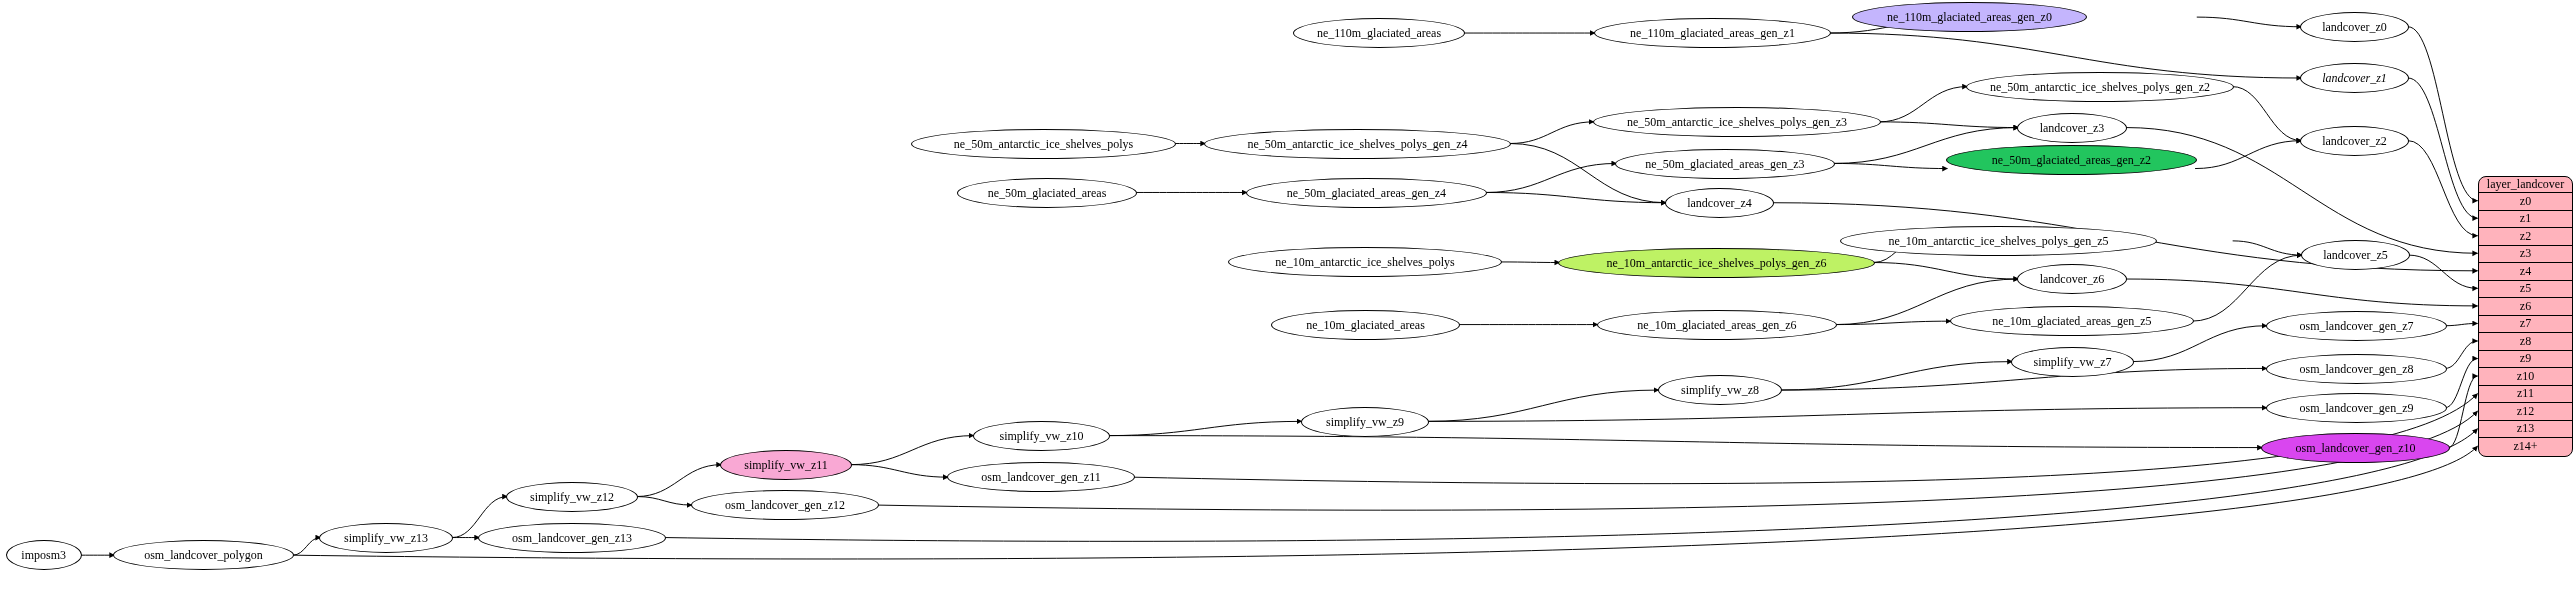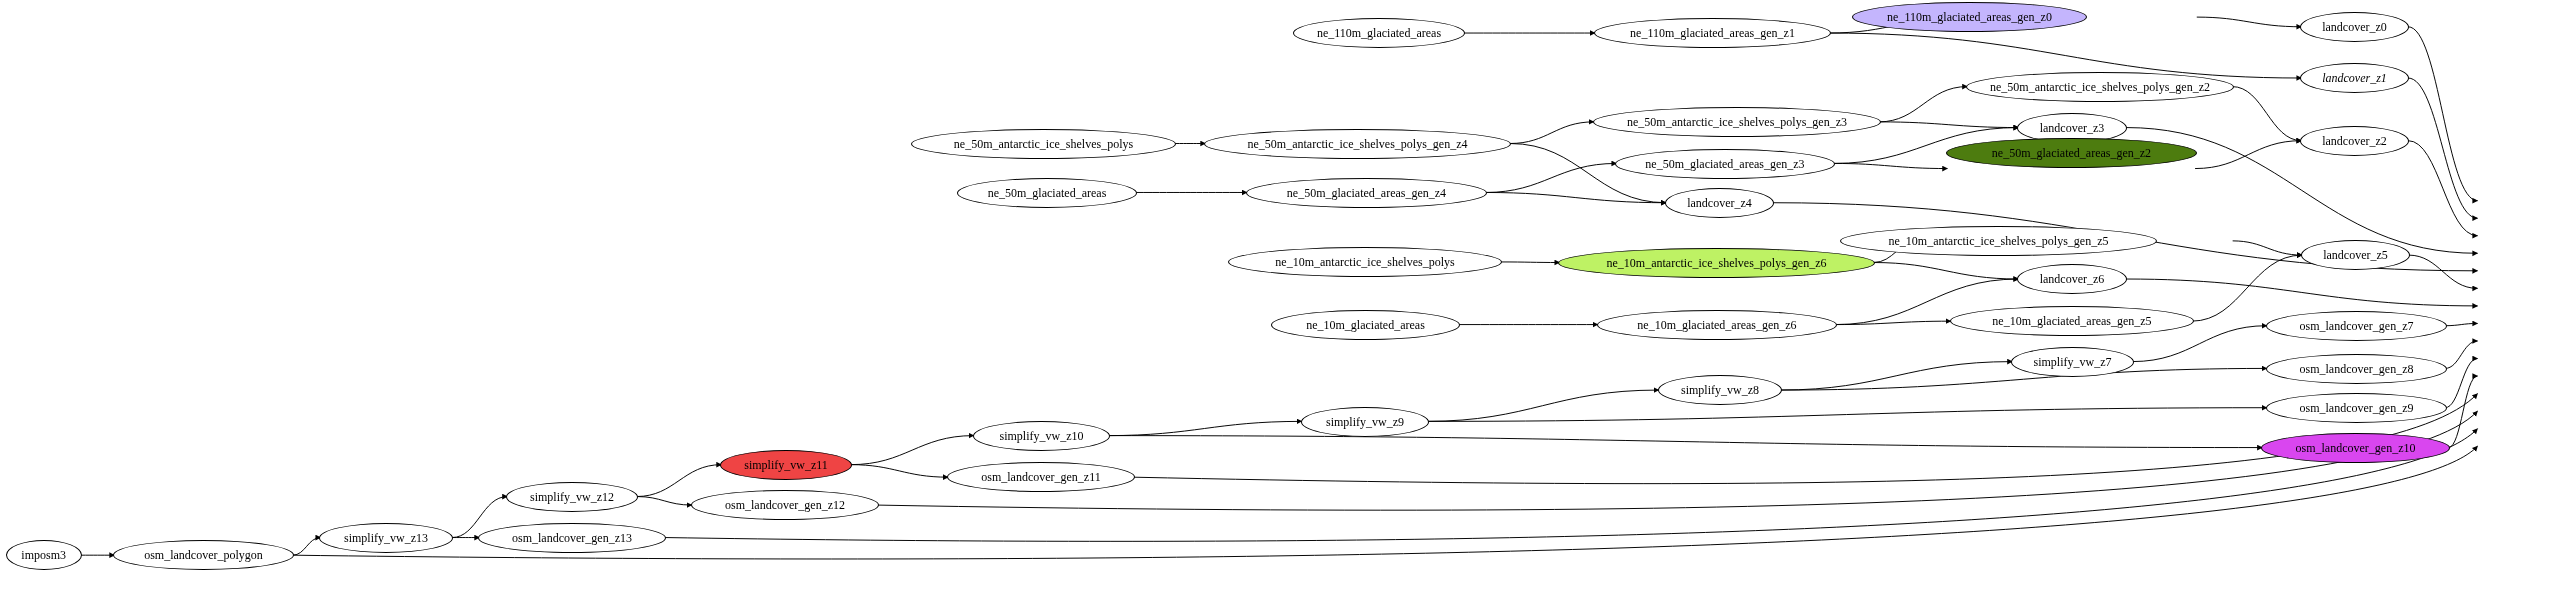--- a/index.html
+++ b/index.html
@@ -106,50 +106,68 @@
       </g>
   </svg>
 
   <div id="nodes-layer">
       <div class="node" style="left: 5.7px; top: 540px; width: 76px; height: 30px; background: rgb(255, 255, 255); border-color: rgb(0, 0, 0);">imposm3</div>
       <div class="node" style="left: 113px; top: 540px; width: 181px; height: 30px; background: rgb(255, 255, 255); border-color: rgb(0, 0, 0);">osm_landcover_polygon</div>
       <div class="node" style="left: 319px; top: 523px; width: 134px; height: 30px; background: rgb(255, 255, 255); border-color: rgb(0, 0, 0);">simplify_vw_z13</div>
       <div class="node" style="left: 478px; top: 523px; width: 188px; height: 30px; background: rgb(255, 255, 255); border-color: rgb(0, 0, 0);">osm_landcover_gen_z13</div>
       <div class="node" style="left: 506px; top: 482px; width: 132px; height: 30px; background: rgb(255, 255, 255); border-color: rgb(0, 0, 0);">simplify_vw_z12</div>
       <div class="node" style="left: 691px; top: 490px; width: 188px; height: 30px; background: rgb(255, 255, 255); border-color: rgb(0, 0, 0);">osm_landcover_gen_z12</div>
-      <div class="node" style="left: 720px; top: 450px; width: 132px; height: 30px; background: #ef4444; border-color: rgb(0, 0, 0); text-align: right;">simplify_vw_z11</div>
+      <div class="node" style="left: 720px; top: 450px; width: 132px; height: 30px; background: #f9a8d4; border-color: rgb(0, 0, 0); text-align: right;">simplify_vw_z11</div>
       <div class="node" style="left: 947px; top: 462px; width: 188px; height: 30px; background: rgb(255, 255, 255); border-color: rgb(0, 0, 0);">osm_landcover_gen_z11</div>
       <div class="node" style="left: 973px; top: 421px; width: 137px; height: 30px; background: rgb(255, 255, 255); border-color: rgb(0, 0, 0);">simplify_vw_z10</div>
       <div class="node" style="left: 1301px; top: 407px; width: 128px; height: 30px; background: rgb(255, 255, 255); border-color: rgb(0, 0, 0);">simplify_vw_z9</div>
       <div class="node" style="left: 1658px; top: 375px; width: 124px; height: 30px; background: rgb(255, 255, 255); border-color: rgb(0, 0, 0);">simplify_vw_z8</div>
       <div class="node" style="left: 2011px; top: 347px; width: 123px; height: 30px; background: rgb(255, 255, 255); border-color: rgb(0, 0, 0);">simplify_vw_z7</div>
       <div class="node" style="left: 2266px; top: 311px; width: 181px; height: 30px; background: rgb(255, 255, 255); border-color: rgb(0, 0, 0);">osm_landcover_gen_z7</div>
       <div class="node" style="left: 2266px; top: 354px; width: 181px; height: 30px; background: rgb(255, 255, 255); border-color: rgb(0, 0, 0);">osm_landcover_gen_z8</div>
       <div class="node" style="left: 2266px; top: 393px; width: 181px; height: 30px; background: rgb(255, 255, 255); border-color: rgb(0, 0, 0);">osm_landcover_gen_z9</div>
       <div class="node" style="left: 2261px; top: 433px; width: 189px; height: 30px; background: #d946ef; border-color: rgb(0, 0, 0);">osm_landcover_gen_z10</div>
       <div class="node" style="left: 1293px; top: 18px; width: 172px; height: 30px; background: rgb(255, 255, 255); border-color: rgb(0, 0, 0);">ne_110m_glaciated_areas</div>
       <div class="node" style="left: 1594px; top: 18px; width: 237px; height: 30px; background: rgb(255, 255, 255); border-color: rgb(0, 0, 0); text-align: right;">ne_110m_glaciated_areas_gen_z1</div>
       <div class="node" style="left: 1852px; top: 2.3px; width: 235px; height: 30px; background: #c4b5fd; border-color: rgb(0, 0, 0);">ne_110m_glaciated_areas_gen_z0</div>
       <div class="node" style="left: 2300px; top: 12px; width: 109px; height: 30px; background: rgb(255, 255, 255); border-color: rgb(0, 0, 0);">landcover_z0</div>
       <div class="node" style="left: 2300px; top: 63px; width: 109px; height: 30px; background: rgb(255, 255, 255); border-color: rgb(0, 0, 0); font-style: italic;">landcover_z1</div>
       <div class="node" style="left: 1966px; top: 72px; width: 268px; height: 30px; background: rgb(255, 255, 255); border-color: rgb(0, 0, 0);">ne_50m_antarctic_ice_shelves_polys_gen_z2</div>
       <div class="node" style="left: 1593px; top: 107px; width: 288px; height: 30px; background: rgb(255, 255, 255); border-color: rgb(0, 0, 0);">ne_50m_antarctic_ice_shelves_polys_gen_z3</div>
       <div class="node" style="left: 2017px; top: 113px; width: 110px; height: 30px; background: rgb(255, 255, 255); border-color: rgb(0, 0, 0);">landcover_z3</div>
       <div class="node" style="left: 911px; top: 129px; width: 265px; height: 30px; background: rgb(255, 255, 255); border-color: rgb(0, 0, 0); text-align: right;">ne_50m_antarctic_ice_shelves_polys</div>
       <div class="node" style="left: 1204px; top: 129px; width: 307px; height: 30px; background: rgb(255, 255, 255); border-color: rgb(0, 0, 0);">ne_50m_antarctic_ice_shelves_polys_gen_z4</div>
       <div class="node" style="left: 1615px; top: 149px; width: 220px; height: 30px; background: rgb(255, 255, 255); border-color: rgb(0, 0, 0);">ne_50m_glaciated_areas_gen_z3</div>
-      <div class="node" style="left: 1946px; top: 138px; width: 251px; height: 30px; background: #4d7c0f; border-color: rgb(0, 0, 0);">ne_50m_glaciated_areas_gen_z2</div>
+      <div class="node" style="left: 1946px; top: 145px; width: 251px; height: 30px; background: #22c55e; border-color: rgb(0, 0, 0);">ne_50m_glaciated_areas_gen_z2</div>
       <div class="node" style="left: 2300px; top: 126px; width: 109px; height: 30px; background: rgb(255, 255, 255); border-color: rgb(0, 0, 0);">landcover_z2</div>
       <div class="node" style="left: 957px; top: 178px; width: 180px; height: 30px; background: rgb(255, 255, 255); border-color: rgb(0, 0, 0);">ne_50m_glaciated_areas</div>
       <div class="node" style="left: 1246px; top: 178px; width: 241px; height: 30px; background: rgb(255, 255, 255); border-color: rgb(0, 0, 0);">ne_50m_glaciated_areas_gen_z4</div>
       <div class="node" style="left: 1665px; top: 188px; width: 109px; height: 30px; background: rgb(255, 255, 255); border-color: rgb(0, 0, 0);">landcover_z4</div>
       <div class="node" style="left: 1840px; top: 226px; width: 317px; height: 30px; background: rgb(255, 255, 255); border-color: rgb(0, 0, 0);">ne_10m_antarctic_ice_shelves_polys_gen_z5</div>
       <div class="node" style="left: 2301px; top: 240px; width: 109px; height: 30px; background: rgb(255, 255, 255); border-color: rgb(0, 0, 0);">landcover_z5</div>
       <div class="node" style="left: 1228px; top: 247px; width: 274px; height: 30px; background: rgb(255, 255, 255); border-color: rgb(0, 0, 0);">ne_10m_antarctic_ice_shelves_polys</div>
       <div class="node" style="left: 1558px; top: 248px; width: 317px; height: 30px; background: #bef264; border-color: rgb(0, 0, 0);">ne_10m_antarctic_ice_shelves_polys_gen_z6</div>
       <div class="node" style="left: 2017px; top: 264px; width: 110px; height: 30px; background: rgb(255, 255, 255); border-color: rgb(0, 0, 0);">landcover_z6</div>
       <div class="node" style="left: 1271px; top: 310px; width: 189px; height: 30px; background: rgb(255, 255, 255); border-color: rgb(0, 0, 0);">ne_10m_glaciated_areas</div>
       <div class="node" style="left: 1597px; top: 310px; width: 240px; height: 30px; background: rgb(255, 255, 255); border-color: rgb(0, 0, 0);">ne_10m_glaciated_areas_gen_z6</div>
       <div class="node" style="left: 1950px; top: 306px; width: 244px; height: 30px; background: rgb(255, 255, 255); border-color: rgb(0, 0, 0);">ne_10m_glaciated_areas_gen_z5</div>
     </div>
 
+  <div class="dbtable" id="layer-table" style="left: 2478px; top: 176px; width: 95px; background: rgb(255, 179, 188); border-color: rgb(0, 0, 0);">
+    <div class="cell" style="height: 16px;">layer_landcover</div>
+  <div class="cell" style="height: 17.5px;">z0</div>
+      <div class="cell" style="height: 17.5px;">z1</div>
+      <div class="cell" style="height: 17.5px;">z2</div>
+      <div class="cell" style="height: 17.5px;">z3</div>
+      <div class="cell" style="height: 17.5px;">z4</div>
+      <div class="cell" style="height: 17.5px;">z5</div>
+      <div class="cell" style="height: 17.5px;">z6</div>
+      <div class="cell" style="height: 17.5px;">z7</div>
+      <div class="cell" style="height: 17.5px;">z8</div>
+      <div class="cell" style="height: 17.5px;">z9</div>
+      <div class="cell" style="height: 17.5px;">z10</div>
+      <div class="cell" style="height: 17.5px;">z11</div>
+      <div class="cell" style="height: 17.5px;">z12</div>
+      <div class="cell" style="height: 17.5px;">z13</div>
+      <div class="cell" style="height: 17.5px;">z14+</div>
+    </div>
 </div>
 
 
 </body></html>

